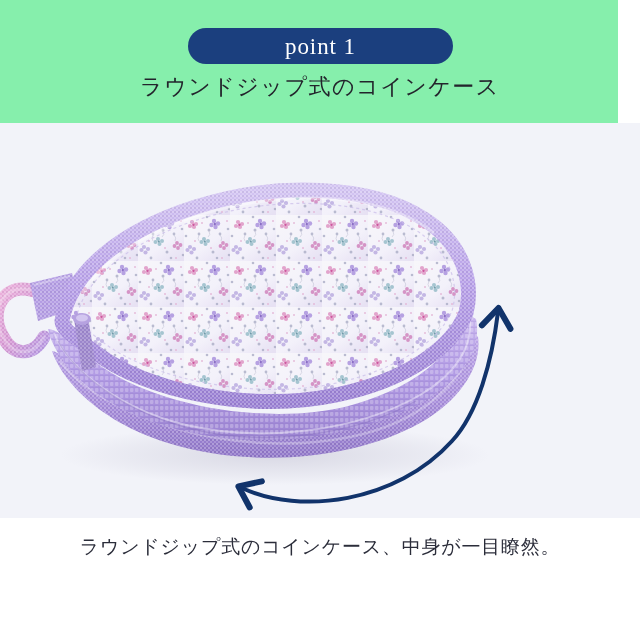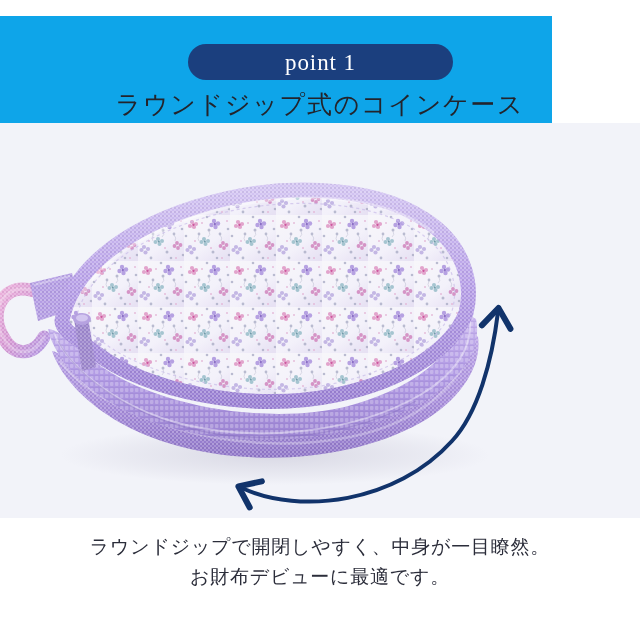--- a/index.html
+++ b/index.html
@@ -13,24 +13,23 @@
     font-family: "Liberation Serif", "DejaVu Serif", serif;
     overflow: hidden;
     position: relative;
   }
 
   
   .header {
     position: absolute;
     left: 0;
     top: 0;
-    width: 552px;
+    width: 618px;
     height: 123px;
-    background: #0ea5e9;
-    margin-top: 16px;
+    background: #86efac;
   }
   .badge {
     position: absolute;
     left: 188px;
     top: 28px;
     width: 265px;
     height: 36px;
     background: #1b3f7e;
     border-radius: 18px;
     display: flex;
@@ -43,21 +42,21 @@
     letter-spacing: 0.04em;
     line-height: 1;
     font-family: "Liberation Serif", "DejaVu Serif", serif;
   }
   .subtitle {
     position: absolute;
     left: 0;
     top: 72px;
     width: 640px;
     text-align: center;
-    font-size: 25px;
+    font-size: 22px;
     letter-spacing: 0.07em;
     color: #23242c;
     font-family: Liberation Serif, serif;
     white-space: nowrap;
   }
 
   
   .photo-panel {
     position: absolute;
     left: 0;
@@ -350,15 +349,14 @@
       <g>
         <path d="M242 365
                  C 300 392, 396 380, 452 318
                  C 478 290, 492 238, 498 189" fill="none" stroke="#11336b" stroke-width="4" stroke-linecap="round" marker-start="url(#ahStart)" marker-end="url(#ahEnd)"></path>
       </g>
     </svg>
   </div>
 </div>
 
 <div class="caption">
-  <div class="caption-line">ラウンドジップで開閉しやすく、中身が一目瞭然。</div>
-  <div class="caption-line">お財布デビューに最適です。</div>
+  <div class="caption-line">ラウンドジップ式のコインケース、中身が一目瞭然。</div>
 </div>
 
 </body></html>

